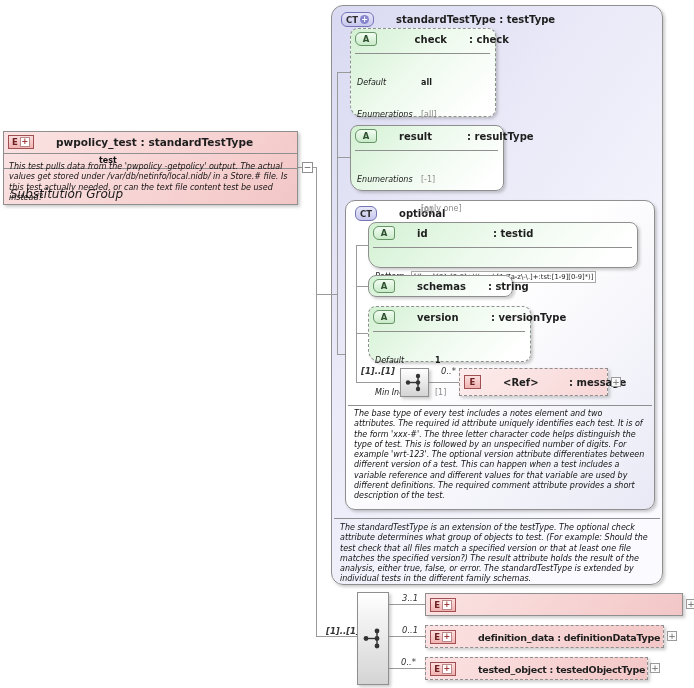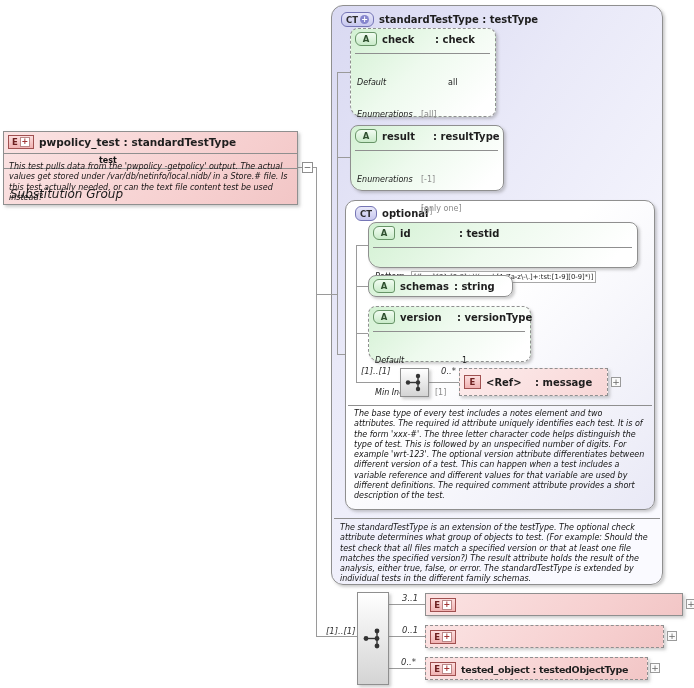--- a/index.html
+++ b/index.html
@@ -12,21 +12,21 @@
        box-shadow:2px 2px 3px rgba(110,110,110,.35);}
   .dashed{border-style:dashed;}
   .pink{background:linear-gradient(135deg,#fbe3e3 0%,#f6cfcf 70%,#f2c6c6 100%);}
   .pink-light{background:linear-gradient(135deg,#fdecec 0%,#f8d7d7 100%);}
   .green{background:linear-gradient(135deg,#d3f1d3 0%,#eefaee 45%,#ffffff 90%);
          border-radius:8px 8px 8px 12px;}
   .lav{background:linear-gradient(125deg,#d9d9f2 0%,#e9e9f8 35%,#fafaff 85%);border-radius:12px;}
   .whitebox{background:linear-gradient(135deg,#ffffff 40%,#e9e9f6 100%);border-radius:10px;}
   .seqbox{background:linear-gradient(180deg,#ffffff 0%,#e5e5e5 60%,#d4d4d4 100%);}
 
-  .hdr{display:flex;align-items:center;gap:5px;font-weight:bold;font-size:10px;
+  .hdr{display:flex;align-items:center;gap:22px;font-weight:bold;font-size:10px;
        color:#1e1e1e;padding:3px 4px 2px 4px;white-space:nowrap;}
   .hdr .aname{display:inline-block;}
   .sep{position:absolute;left:4px;right:5px;height:1px;background:#8f8f8f;}
 
   .badge-e{width:24px;height:12px;flex:0 0 auto;border:1px solid #a05050;
      background:linear-gradient(#fcdede,#f0b2b2);display:inline-flex;align-items:center;
      justify-content:center;gap:2px;font-size:8.5px;font-weight:bold;color:#6e2020;}
   .badge-e.noplus{width:15px;}
   .badge-plus{width:8px;height:8px;border:1px solid #bb8888;background:#fff;
      font-size:8px;line-height:7px;text-align:center;color:#a03333;font-weight:bold;}
@@ -36,27 +36,27 @@
      align-items:center;justify-content:center;}
   .badge-ct{height:13px;flex:0 0 auto;padding:0 4px;border:1px solid #7575b5;border-radius:6px;
      background:linear-gradient(#e8e8fa,#c7c7ee);font-size:8.5px;font-weight:bold;color:#2c2c2c;
      display:inline-flex;align-items:center;gap:2px;}
   .ctplus{width:9px;height:9px;border-radius:50%;background:#8585cd;color:#fff;
      font-size:8px;line-height:9px;text-align:center;font-weight:bold;}
 
   .props{position:absolute;display:flex;font-size:8px;color:#1a1a1a;line-height:10.5px;}
   .plabels{font-style:italic;white-space:pre;}
   .pvals{white-space:pre;}
-  .bold{font-weight:normal;margin-left:27px;}
+  .bold{font-weight:bold;}
   .gray{color:#8a8a8a;}
 
   .ann{position:absolute;font-style:italic;font-size:8px;color:#121212;line-height:10.3px;}
 
   .card{position:absolute;font-size:8.5px;font-style:italic;color:#333;white-space:nowrap;}
-  .card.b{font-weight:normal;}
+  .card.b{font-weight:bold;}
 
   .plusbox{position:absolute;width:10px;height:10px;border:1px solid #9a9a9a;background:#fafafa;
      color:#666;font-size:9px;line-height:9px;text-align:center;box-sizing:border-box;}
   .handle{position:absolute;left:302px;top:162px;width:11px;height:11px;border:1px solid #8f8f8f;
      background:#fff;color:#555;font-size:9px;line-height:9px;text-align:center;box-sizing:border-box;}
 
   .patternval{display:inline-block;border:1px solid #a8a8a8;background:#fff;
      font-size:6.8px;padding:0 2px;line-height:10px;color:#222;white-space:nowrap;}
 
   svg.seq{display:block;}
@@ -123,21 +123,21 @@
     <div class="ann" style="left:5px;right:4px;top:30px;">This test pulls data from the 'pwpolicy -getpolicy' output.  The actual values get stored under /var/db/netinfo/local.nidb/ in a Store.# file.  Is this test actually needed, or can the text file content test be used instead?</div>
   </div>
 
   <div class="handle">
     <span>−</span>
   </div>
 
   <div class="box dashed green" style="left:350px;top:28px;width:146px;height:89px;">
     <div class="hdr">
       <span class="badge-a">A</span>
-      <span class="aname" style="min-width:48px;">check</span>
+      <span class="aname" style="min-width:48px;text-align:right;">check</span>
       <span>: check</span>
     </div>
     <div class="sep" style="top:24px;"></div>
     <div class="props" style="left:6px;top:28px;">
       <div class="plabels" style="width:64px;">
         <div>Default</div>
         <div>Enumerations</div>
       </div>
       <div class="pvals">
         <div class="bold">all</div>
@@ -264,20 +264,21 @@
     <span>+</span>
   </div>
 
   <div class="card" style="left:402px;top:625px;">0..1</div>
   <div class="box dashed pink" style="left:425px;top:625px;width:239px;height:23px;">
     <div class="hdr" style="font-size:9.5px;letter-spacing:-0.3px;padding-top:4px;">
       <span class="badge-e">
         <span>E</span>
         <span class="badge-plus">+</span>
       </span>
+      <span>definition_data : definitionDataType</span>
     </div>
   </div>
   <div class="plusbox" style="left:667px;top:631px;">
     <span>+</span>
   </div>
 
   <div class="card" style="left:401px;top:657px;">0..*</div>
   <div class="box dashed pink" style="left:425px;top:657px;width:223px;height:23px;">
     <div class="hdr" style="font-size:9.5px;letter-spacing:-0.3px;padding-top:4px;">
       <span class="badge-e">

